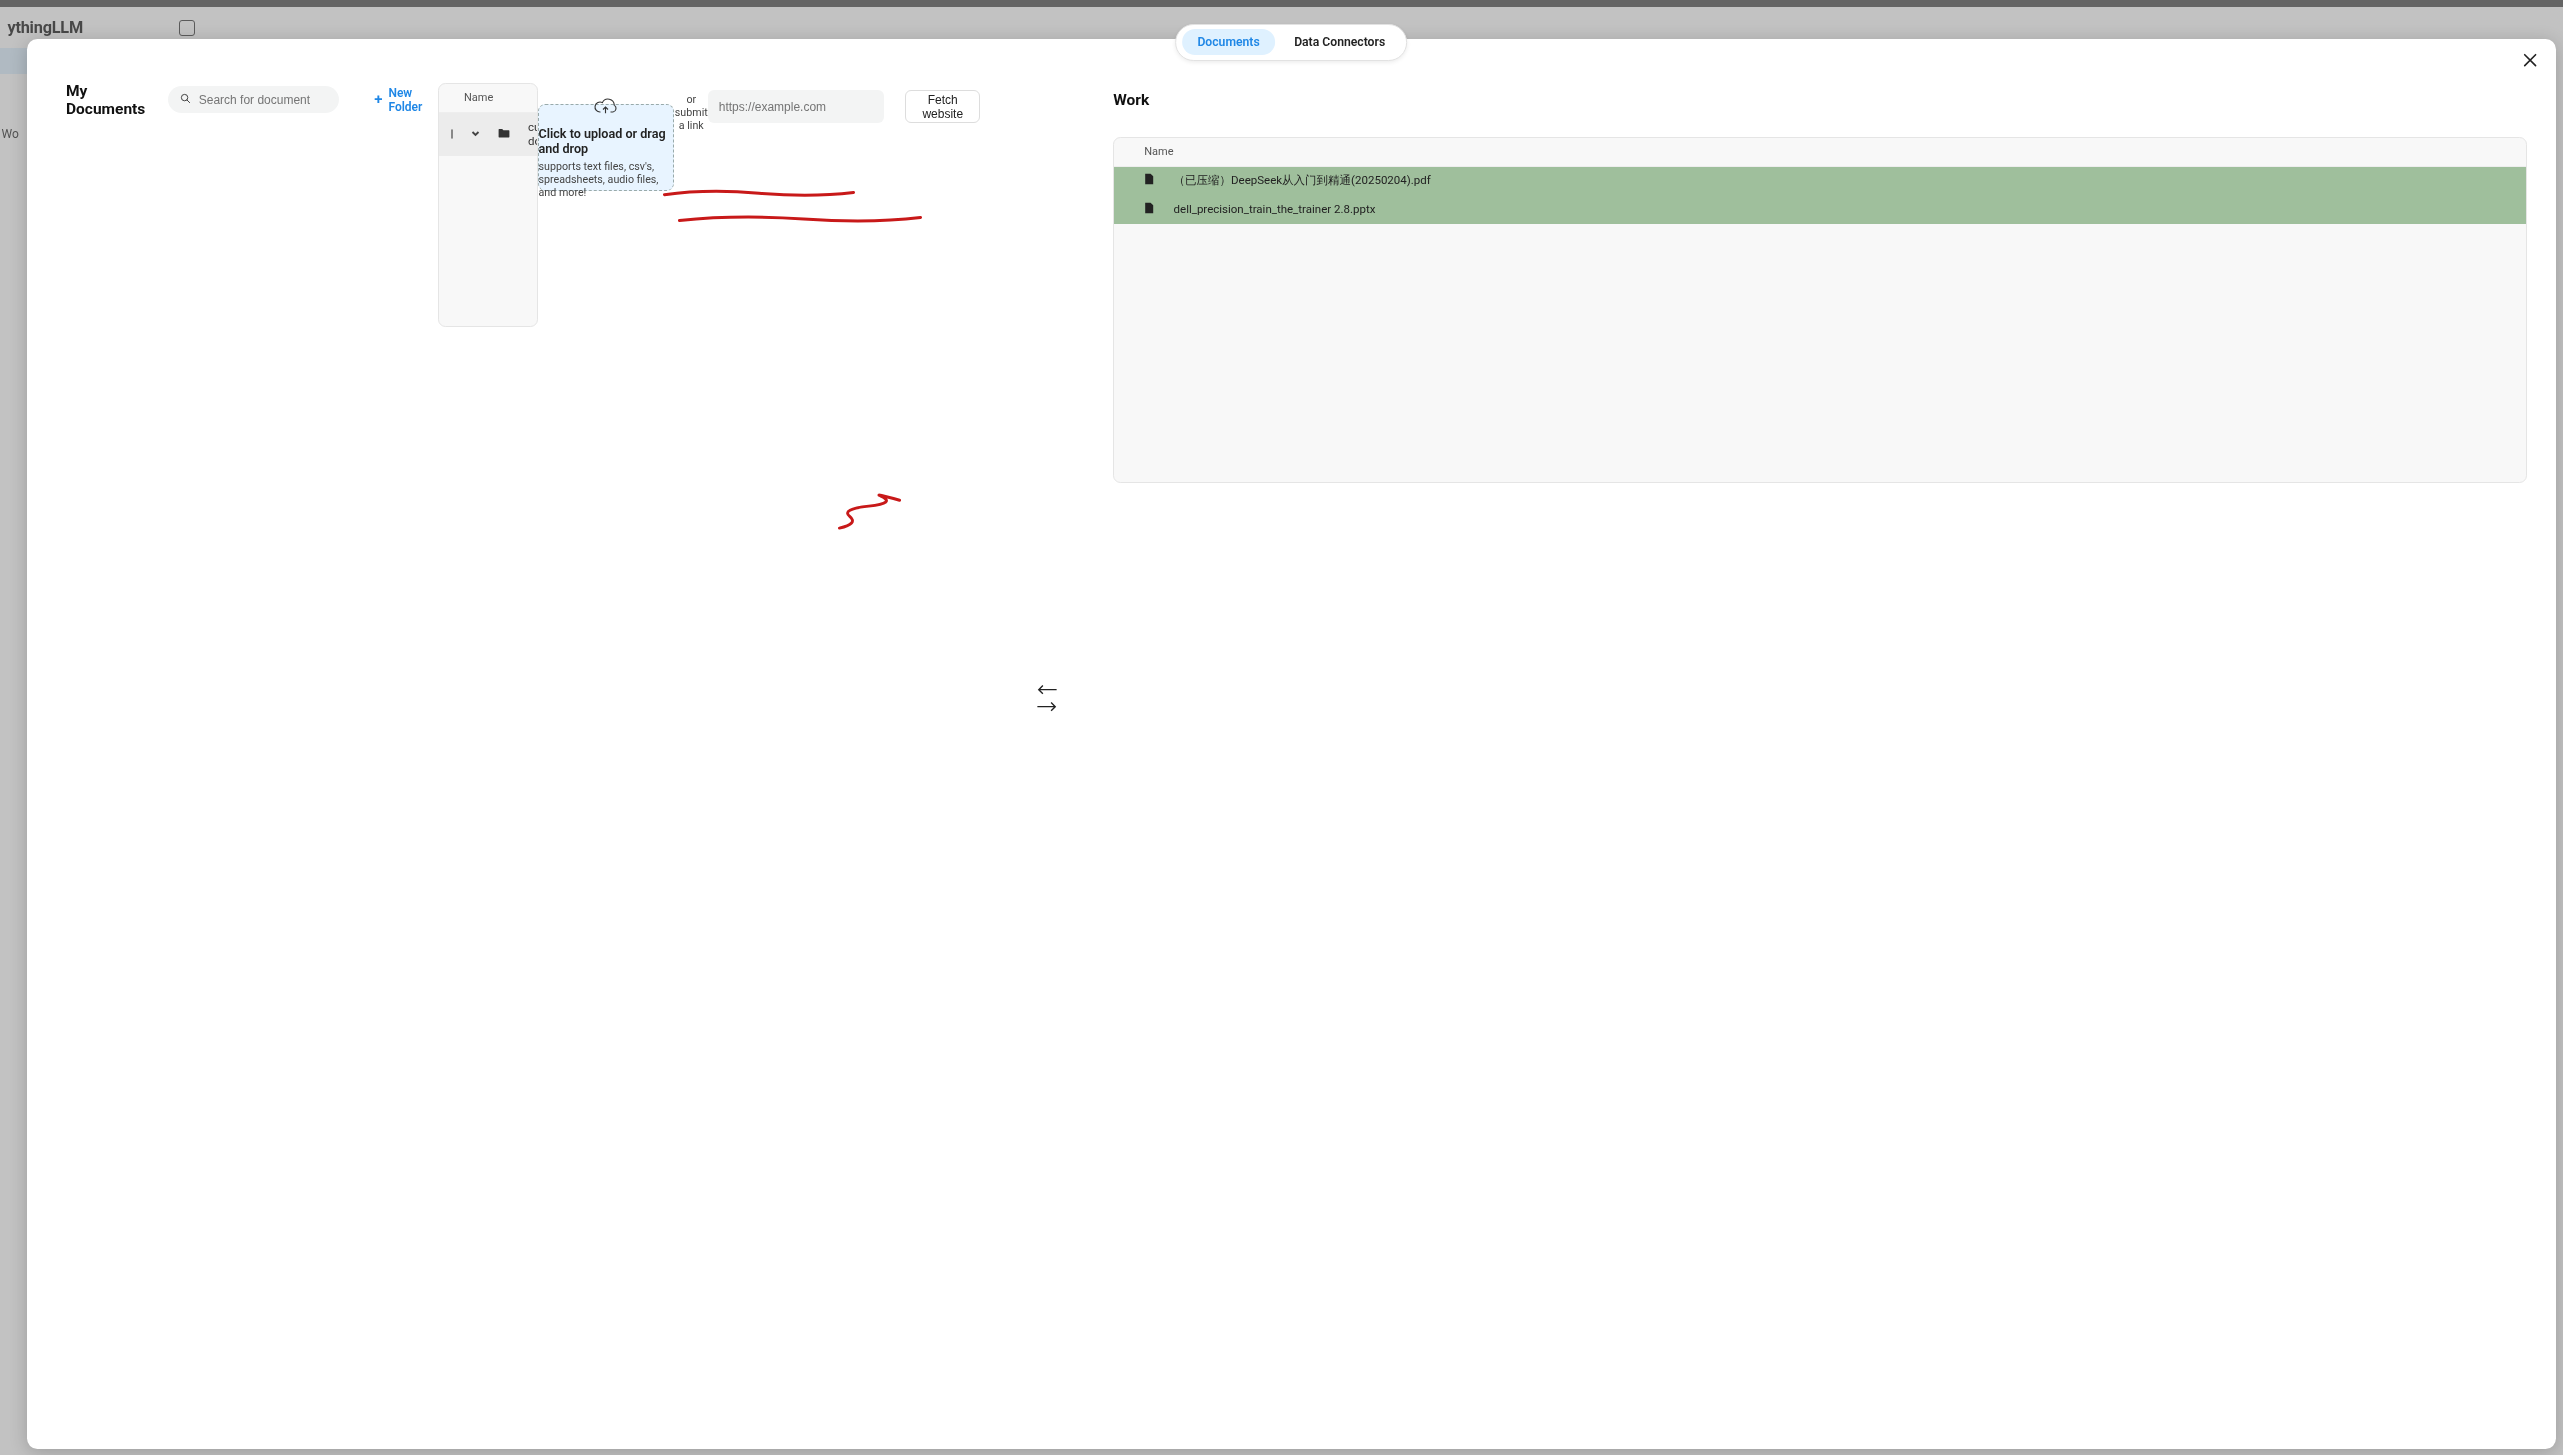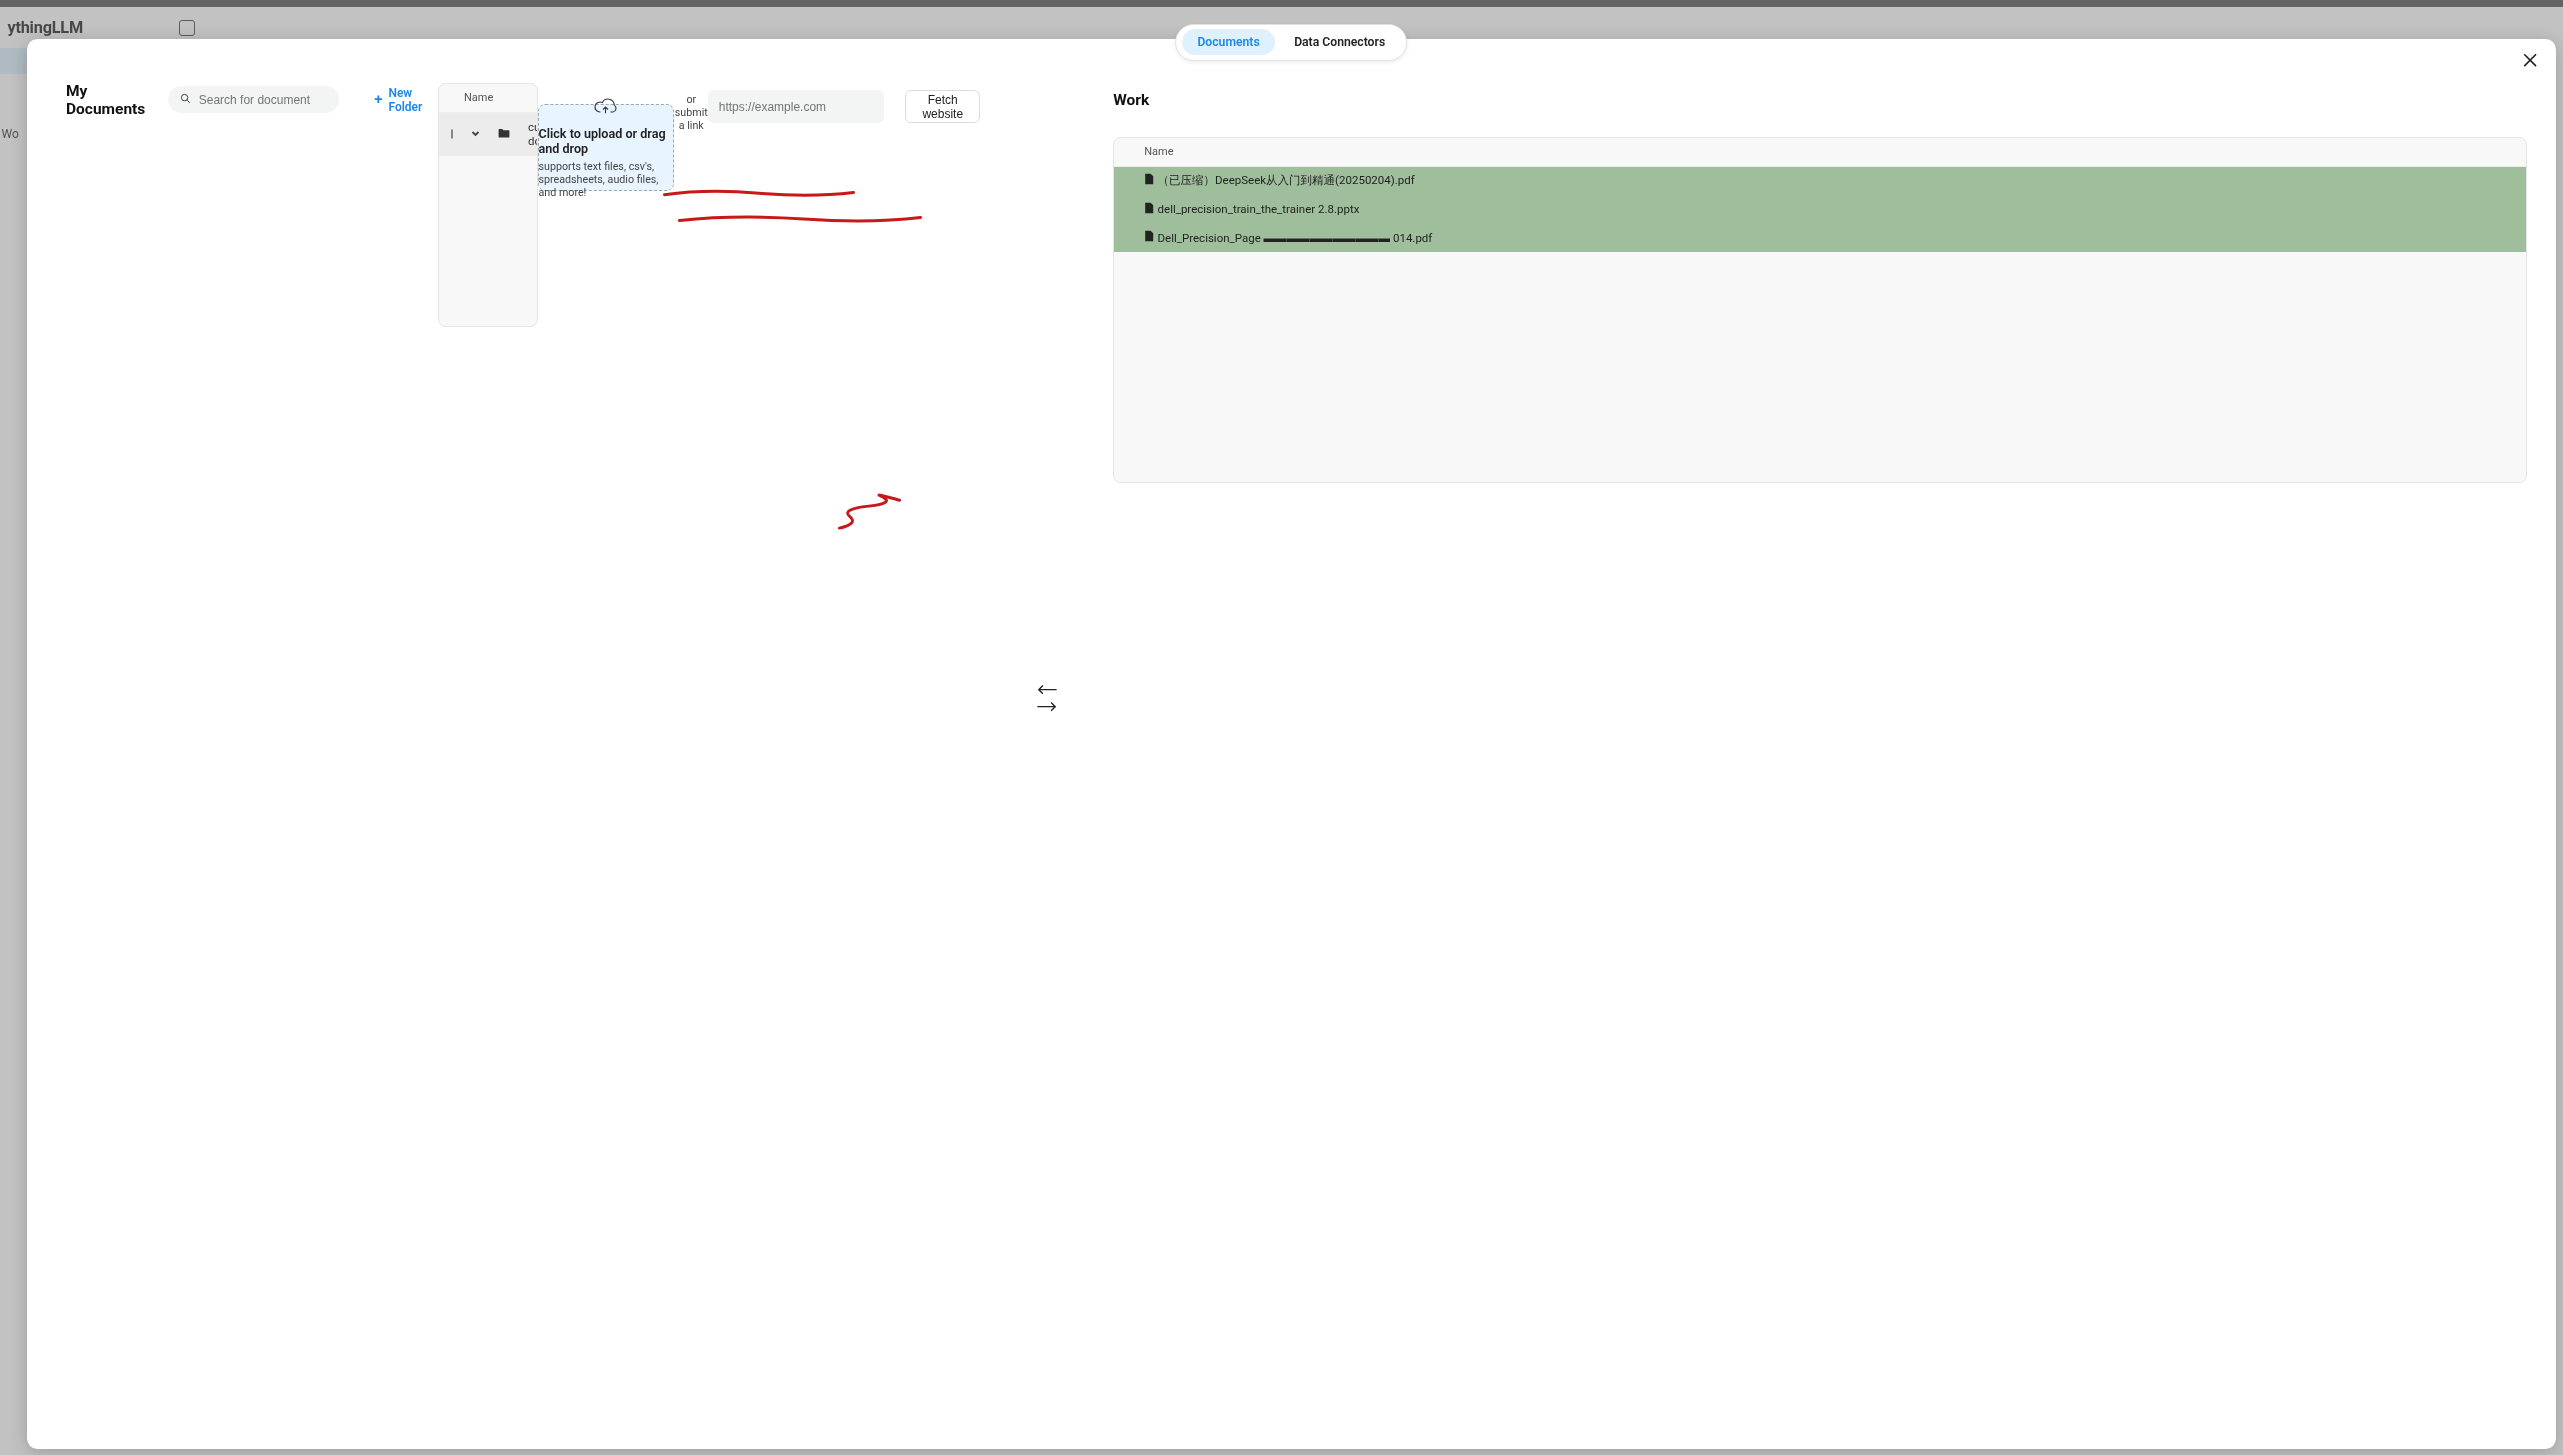--- a/index.html
+++ b/index.html
@@ -126,21 +126,21 @@
 
   
   .col-right .section-header { margin-bottom:21px; }
   .work-panel {
     border:0.7px solid #e5e5e5; border-radius:7.4px; background:#f8f8f8;
     height:346px; overflow:hidden; display:flex; flex-direction:column;
   }
   .work-panel .hdr { padding:7.4px 30px; font-size:11px; color:#555; border-bottom:0.7px solid #eee; }
   .work-panel .files { }
   .file-row {
-    display:flex; align-items:center; gap:3px; padding:6.7px 30px;
+    display:flex; align-items:center; gap:19px; padding:6.7px 30px;
     background:#9fbf9c; font-size:11.5px; color:#222;
   }
   .file-row .fi svg { width:10.4px; height:12px; fill:#222; }
 
   .save-btn-wrap {
     display:flex; justify-content:flex-end; margin-top:13.3px; position:relative;
   }
   .save-btn {
     height:35px; padding:0 18px; border:0.7px solid #ddd; background:#fff;
     border-radius:6px; font-size:12.2px; color:#222; cursor:pointer;
@@ -262,26 +262,20 @@
                   <path d="M1 1 h8 l4 4 v12 H1 Z"></path>
                 </svg></span>
             <span>（已压缩）DeepSeek从入门到精通(20250204).pdf</span>
           </div>
           <div class="file-row">
             <span class="fi"><svg viewBox="0 0 14 18">
                   <path d="M1 1 h8 l4 4 v12 H1 Z"></path>
                 </svg></span>
             <span>dell_precision_train_the_trainer 2.8.pptx</span>
           </div>
-          <div class="file-row">
-            <span class="fi"><svg viewBox="0 0 14 18">
-                  <path d="M1 1 h8 l4 4 v12 H1 Z"></path>
-                </svg></span>
-            <span>Dell_Precision_Page ▬▬▬▬▬▬▬▬▬▬▬ 014.pdf</span>
-          </div>
         </div>
       </div>
 
     </div>
   </div>
 
   <div class="scribble" style="left:636px; top:148px;">
     <svg width="192" height="10.4" viewBox="0 0 260 14">
         <path d="M2 9 Q 60 1 130 7 T 258 6"></path>
       </svg>

